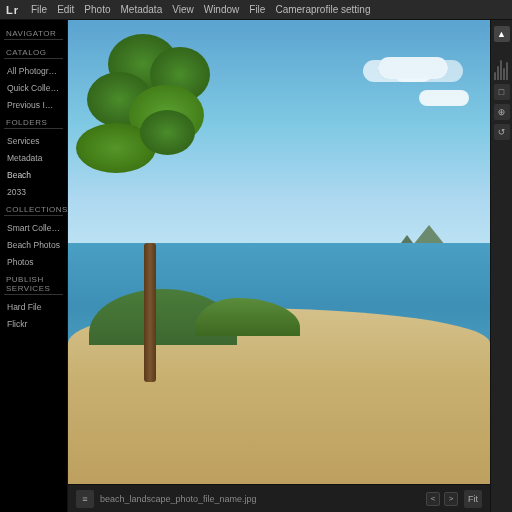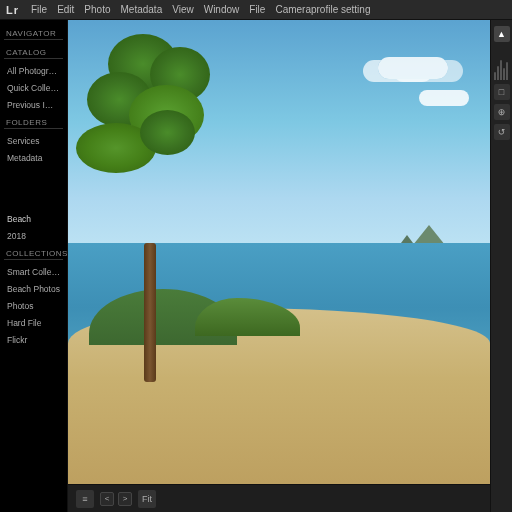--- a/index.html
+++ b/index.html
@@ -83,21 +83,20 @@
       padding: 2px 3px;
       cursor: pointer;
       border-radius: 2px;
       white-space: nowrap;
       overflow: hidden;
       text-overflow: ellipsis;
     }
 
     .sidebar-item.active {
       color: #ccc;
-      margin-top: 44px;
     }
 
     
     .center-content {
       flex: 1;
       display: flex;
       flex-direction: column;
       background: #1c1c1c;
       position: relative;
     }
@@ -417,27 +416,28 @@
 
     <div class="sidebar-section-label">Catalog</div>
     <div class="sidebar-item">All Photographs</div>
     <div class="sidebar-item">Quick Collection</div>
     <div class="sidebar-item">Previous Import</div>
 
     <div class="sidebar-section-label">Folders</div>
     <div class="sidebar-item">Services</div>
     <div class="sidebar-item">Metadata</div>
     <div class="sidebar-item active">Beach</div>
-    <div class="sidebar-item">2018</div>
+    <div class="sidebar-item">2033</div>
 
     <div class="sidebar-section-label">Collections</div>
     <div class="sidebar-item">Smart Collection</div>
     <div class="sidebar-item">Beach Photos</div>
     <div class="sidebar-item">Photos</div>
 
+    <div class="sidebar-section-label">Publish Services</div>
     <div class="sidebar-item">Hard File</div>
     <div class="sidebar-item">Flickr</div>
   </div>
 
   <div class="center-content">
 
     <div class="image-viewer">
       <div class="photo-scene">
 
         <div class="sky"></div>
@@ -465,20 +465,21 @@
           <div class="foliage-blob foliage3"></div>
           <div class="foliage-blob foliage4"></div>
           <div class="foliage-blob foliage5"></div>
           <div class="foliage-blob foliage6"></div>
         </div>
       </div>
     </div>
 
     <div class="bottom-bar">
       <div class="bottom-bar-btn">≡</div>
+      <span class="bottom-bar-text">beach_landscape_photo_file_name.jpg</span>
       <div class="bottom-bar-nav">
         <div class="nav-btn">&lt;</div>
         <div class="nav-btn">&gt;</div>
       </div>
       <div class="bottom-bar-btn">Fit</div>
     </div>
   </div>
 
   <div class="right-sidebar">
     <div class="right-tool active">▲</div>

